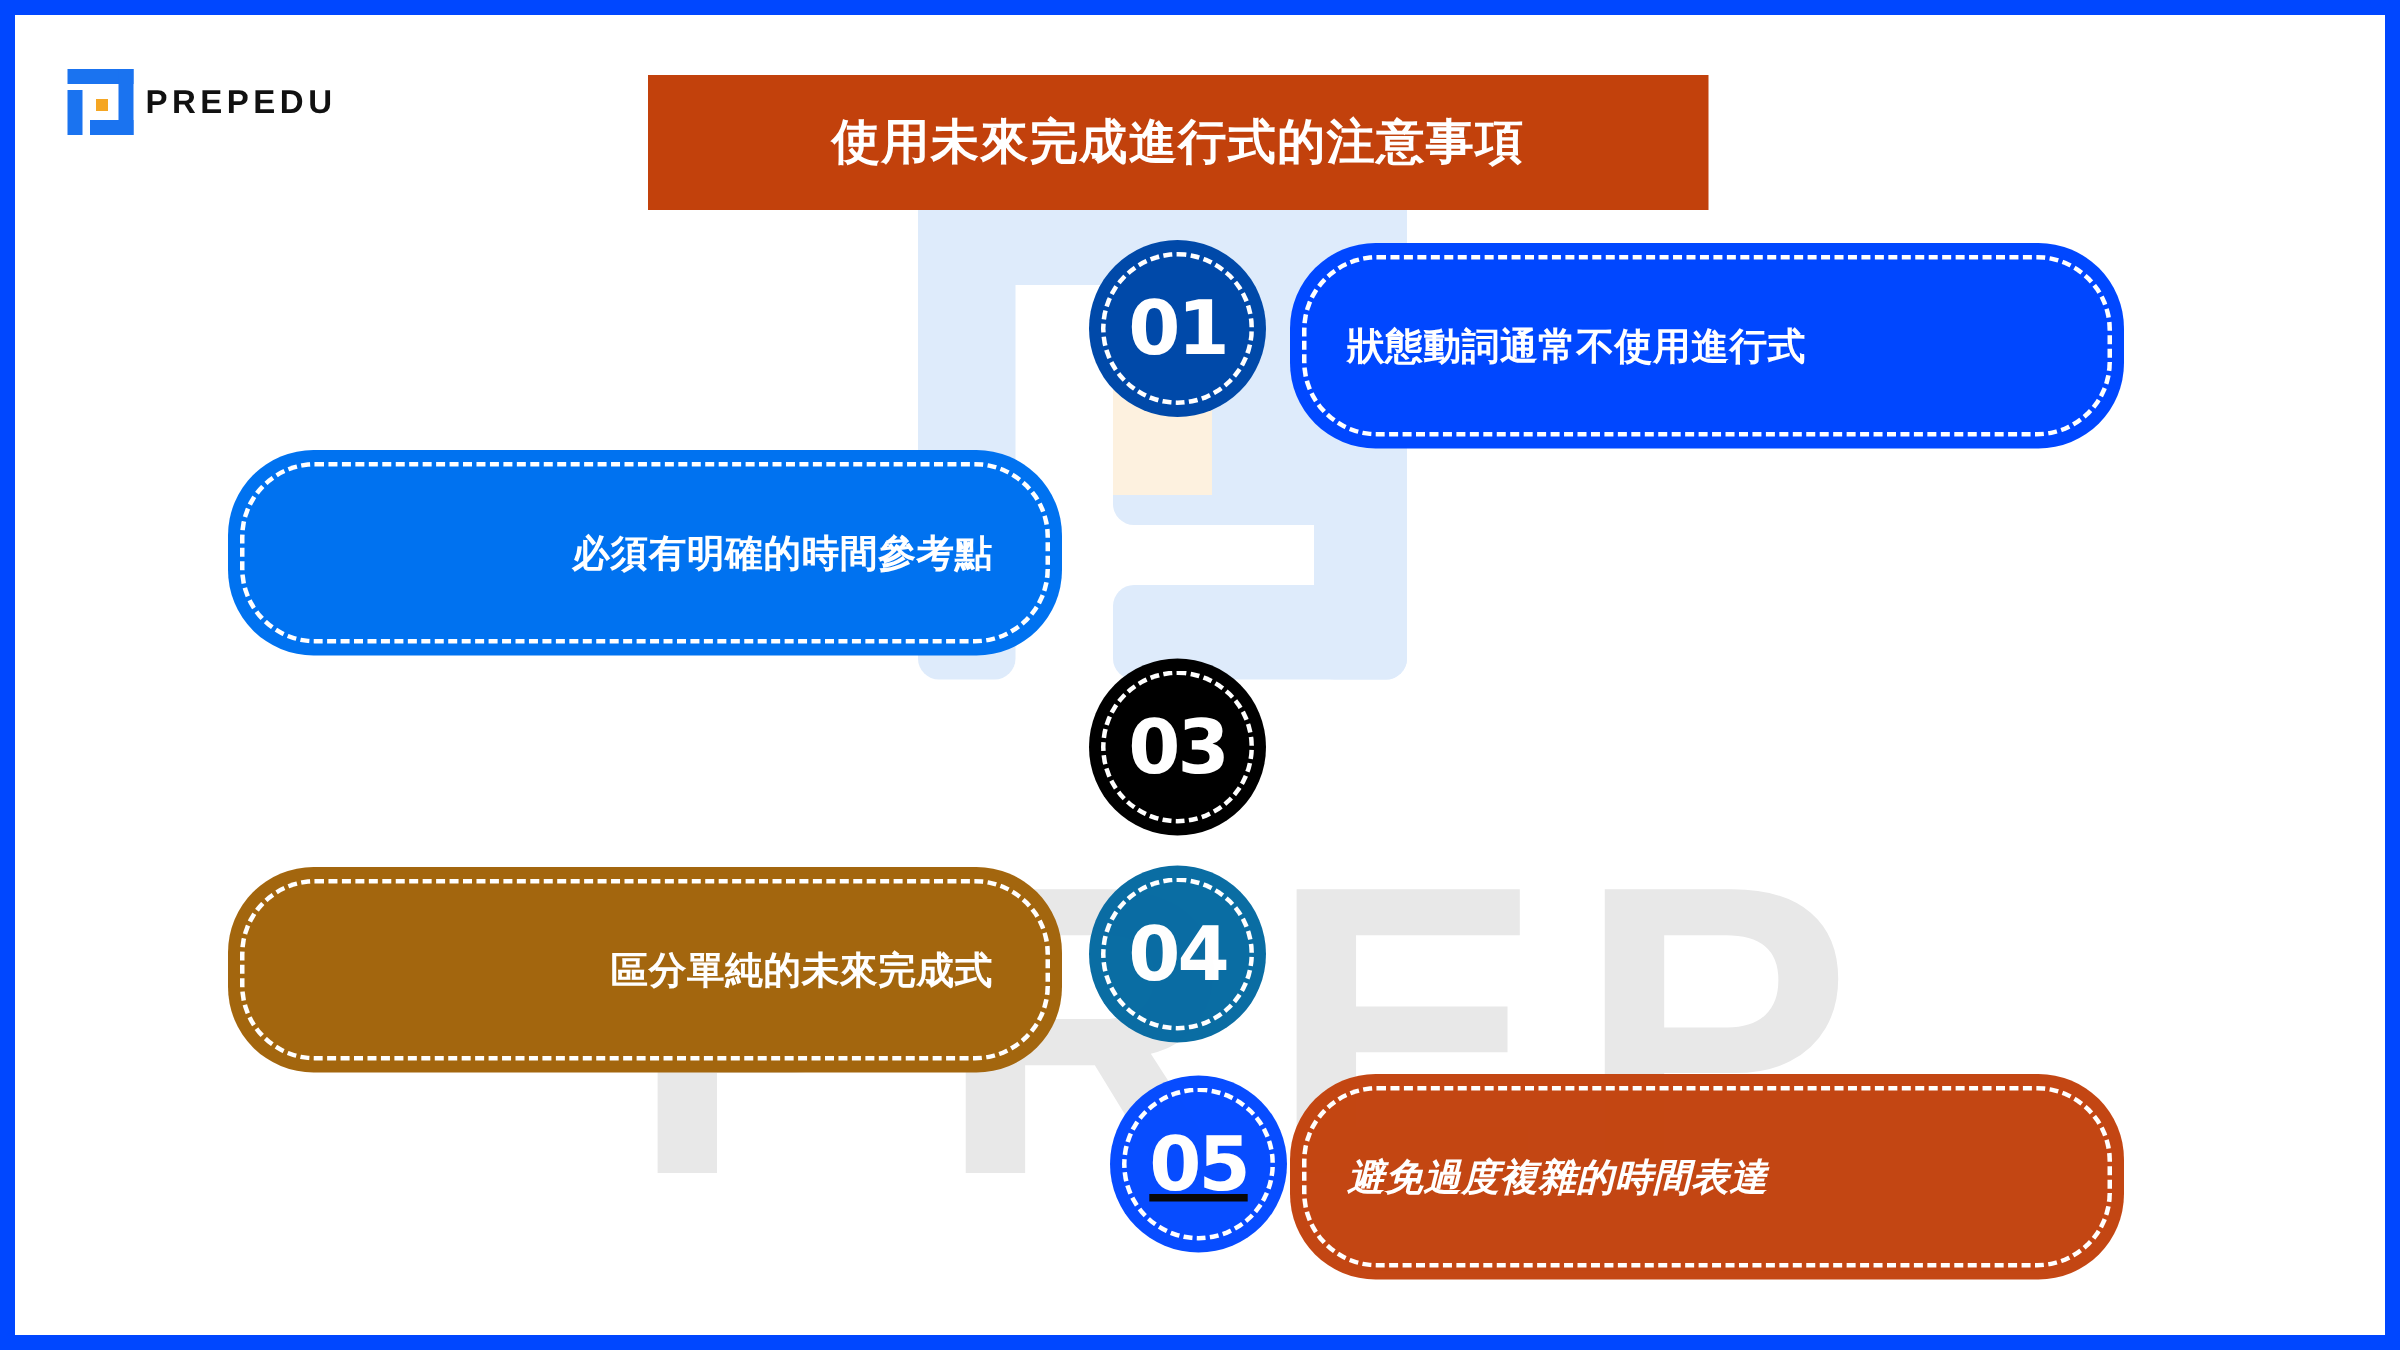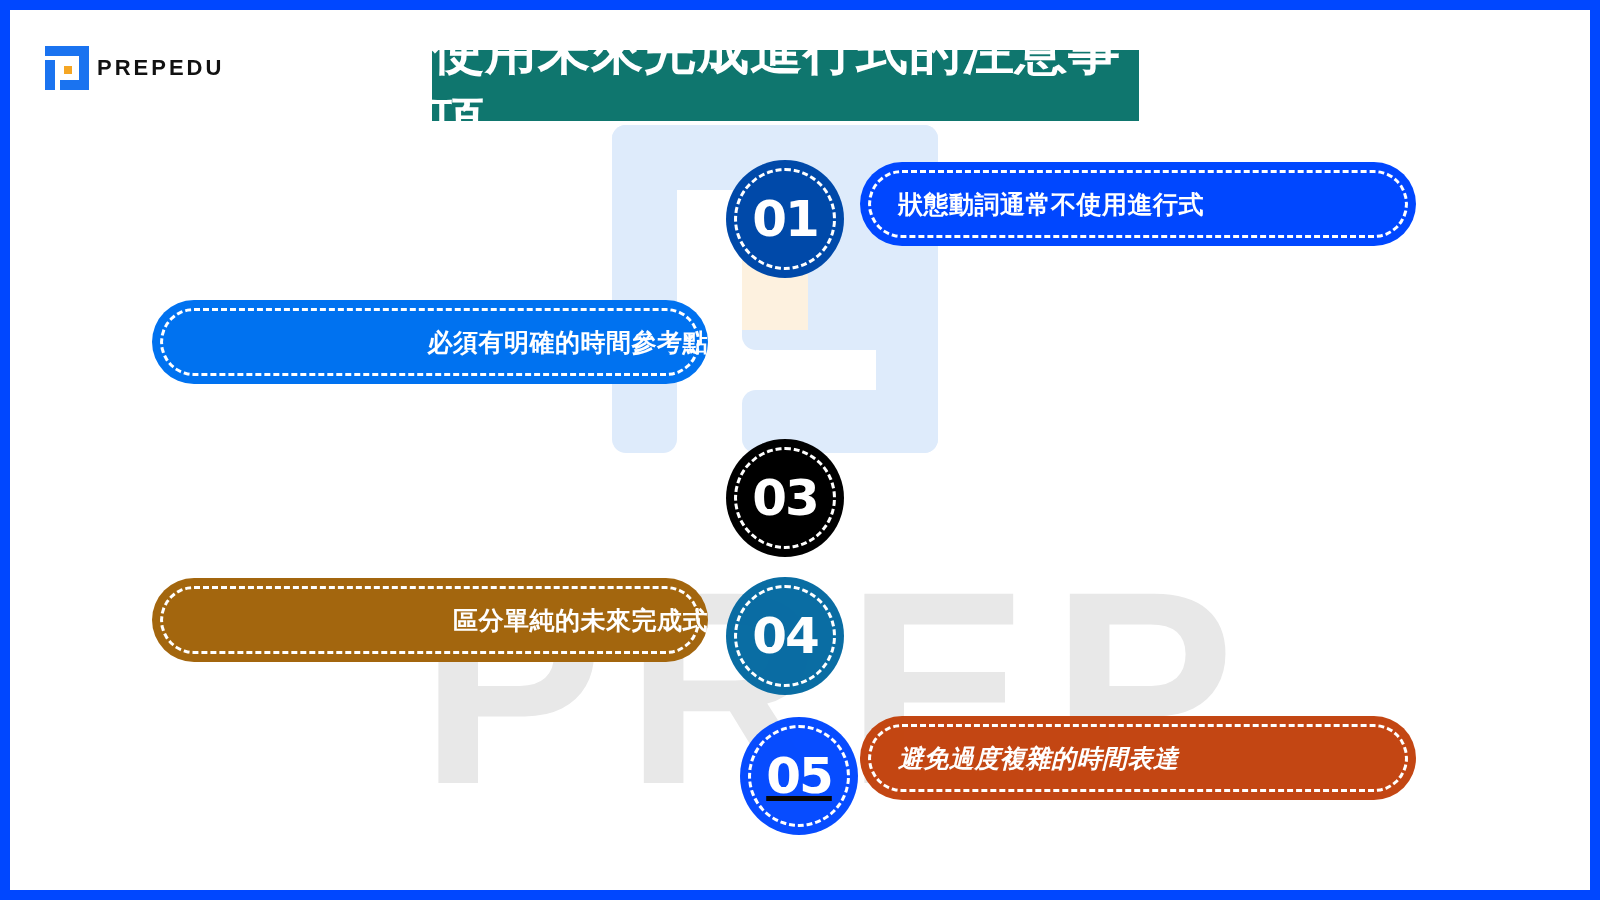--- a/index.html
+++ b/index.html
@@ -29,55 +29,55 @@
   .logo-icon { position: relative; width: 44px; height: 44px; margin-right: 8px; }
   .logo-icon .seg { position: absolute; background: #1a73f0; }
   .logo-icon .dot { position: absolute; left: 19px; top: 20px; width: 8px; height: 8px; background: #f5a623; }
   .logo-text {
     font-family: "Liberation Sans", "DejaVu Sans", sans-serif; font-weight: bold;
     font-size: 22px; letter-spacing: 3px; color: #111;
   }
 
   
   .title {
-    position: absolute; left: 422px; top: 40px; width: 707px; height: 71px;
-    background: #0f766e; color: #fff;
+    position: absolute; left: 422px; top: 40px; width: 707px; height: 90px;
+    background: #c2410c; color: #fff;
     display: flex; align-items: center; justify-content: center;
-    font-size: 52px; font-weight: bold; letter-spacing: 1px;
+    font-size: 32px; font-weight: bold; letter-spacing: 1px;
   }
 
   
   .num {
     position: absolute; width: 118px; height: 118px; border-radius: 50%;
     display: flex; align-items: center; justify-content: center;
   }
   .num::before {
     content: ""; position: absolute; left: 8px; top: 8px; right: 8px; bottom: 8px;
     border: 3px dashed #ffffff; border-radius: 50%;
   }
   .num span {
     color: #fff; font-family: "DejaVu Sans", sans-serif; font-weight: bold;
     font-size: 50px; letter-spacing: -2px; position: relative;
   }
 
   
   .pill {
-    position: absolute; width: 556px; height: 84px; border-radius: 57px;
+    position: absolute; width: 556px; height: 137px; border-radius: 57px;
     display: flex; align-items: center;
   }
   .pill::before {
     content: ""; position: absolute; left: 8px; top: 8px; right: 8px; bottom: 8px;
     border: 3px dashed #ffffff; border-radius: 50px;
   }
   .pill span {
     position: relative; color: #fff; font-size: 25px; font-weight: bold; letter-spacing: 0.5px;
   }
   .pill.right span { margin-left: 38px; }
   .pill.left { justify-content: flex-end; }
-  .pill.left span { }
+  .pill.left span { margin-right: 46px; }
 </style>
 </head>
 <body>
 
 <div class="canvas">
 
   <div class="wm-logo">
     <div class="wm-bar" style="left:602px; top:115px; width:326px; height:65px;"></div>
     <div class="wm-bar" style="left:602px; top:115px; width:65px; height:328px;"></div>
     <div class="wm-bar" style="left:732px; top:180px; width:196px; height:160px; border-radius:0 0 14px 14px;"></div>

